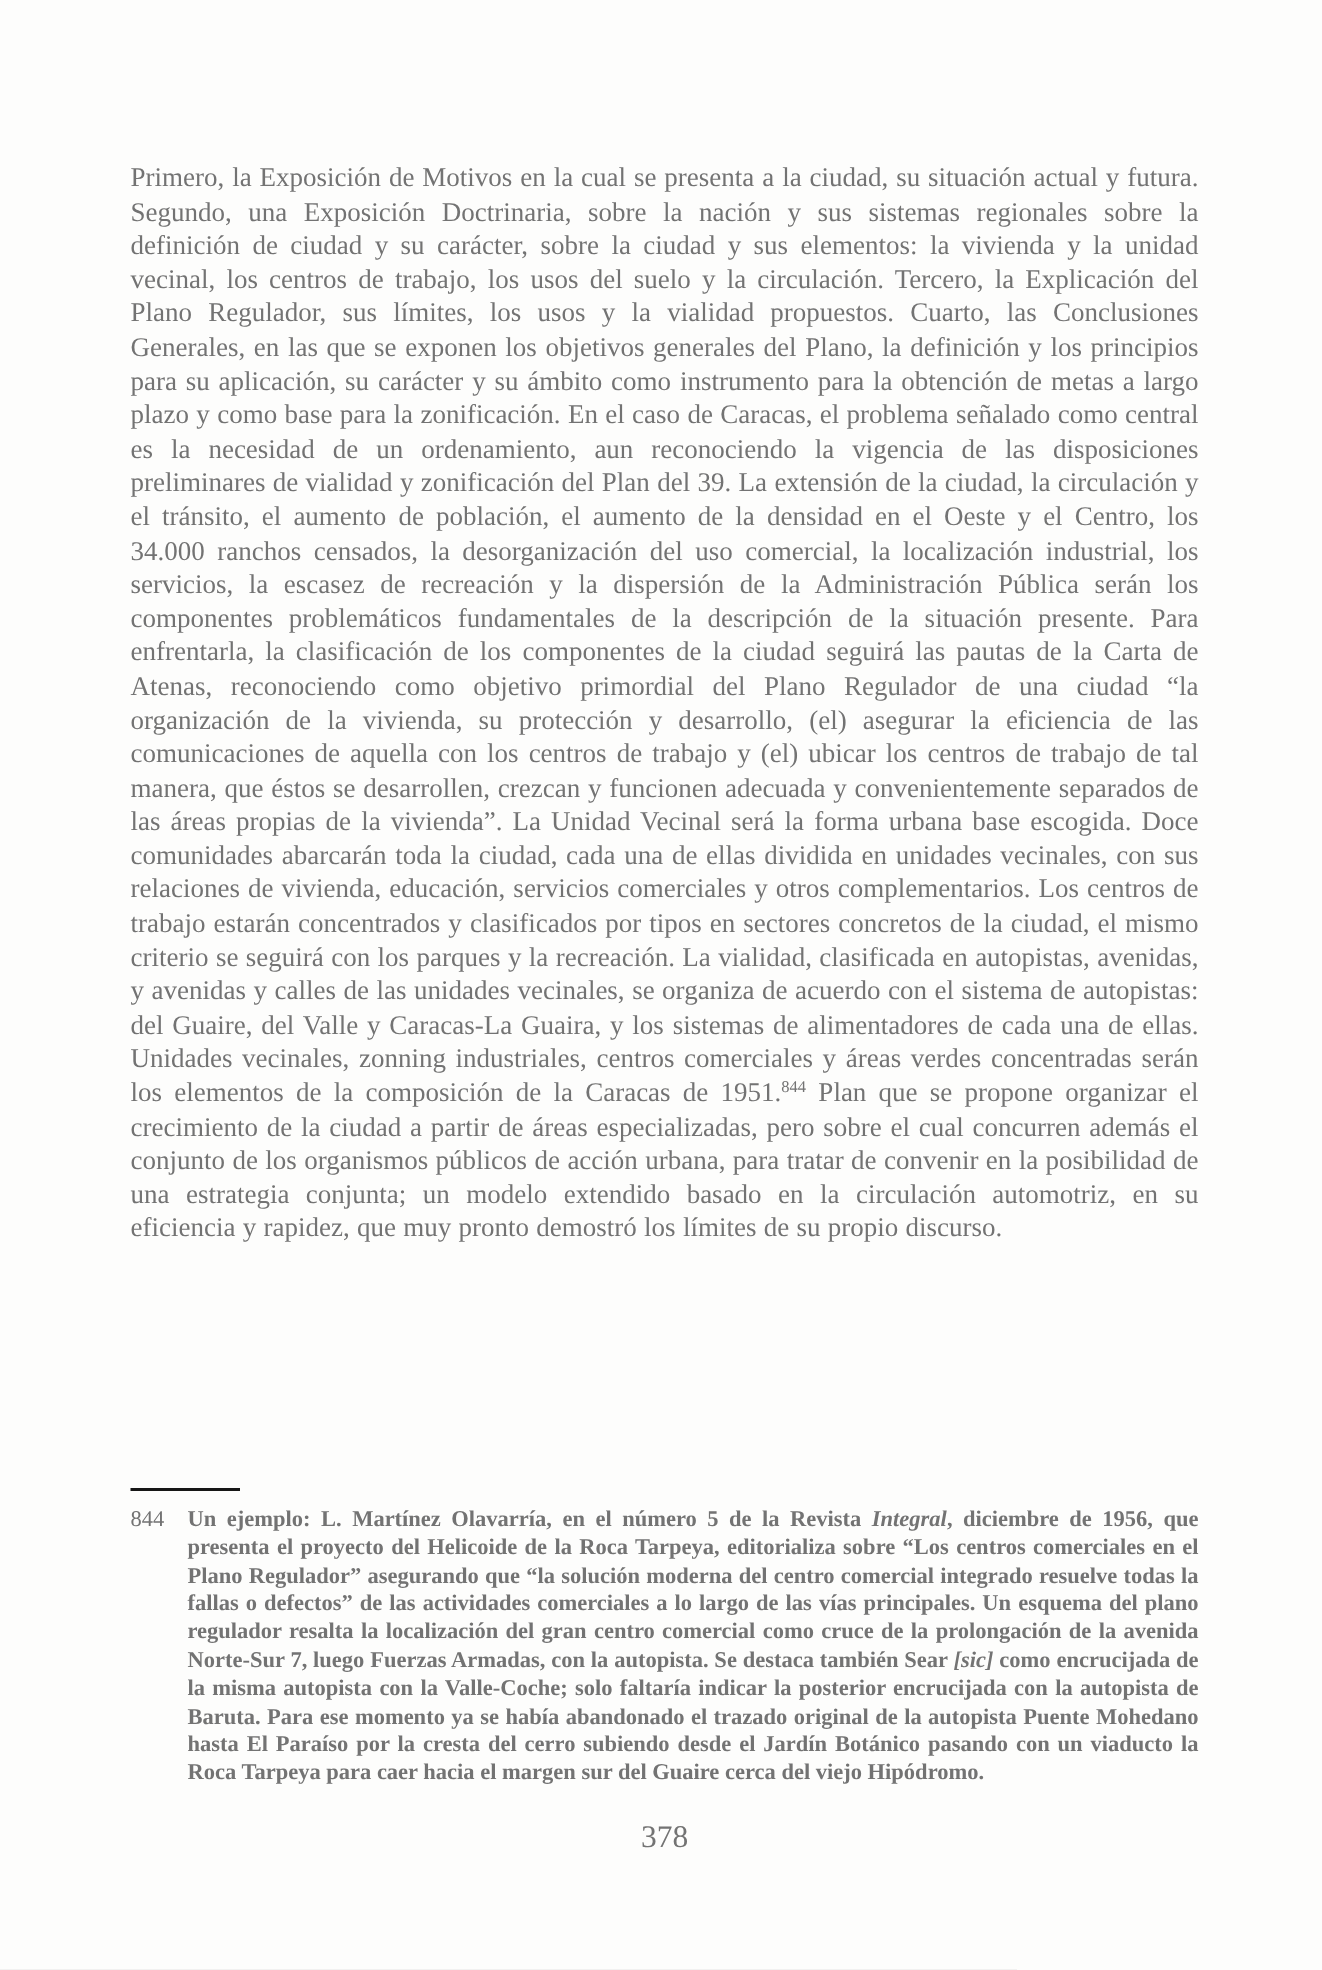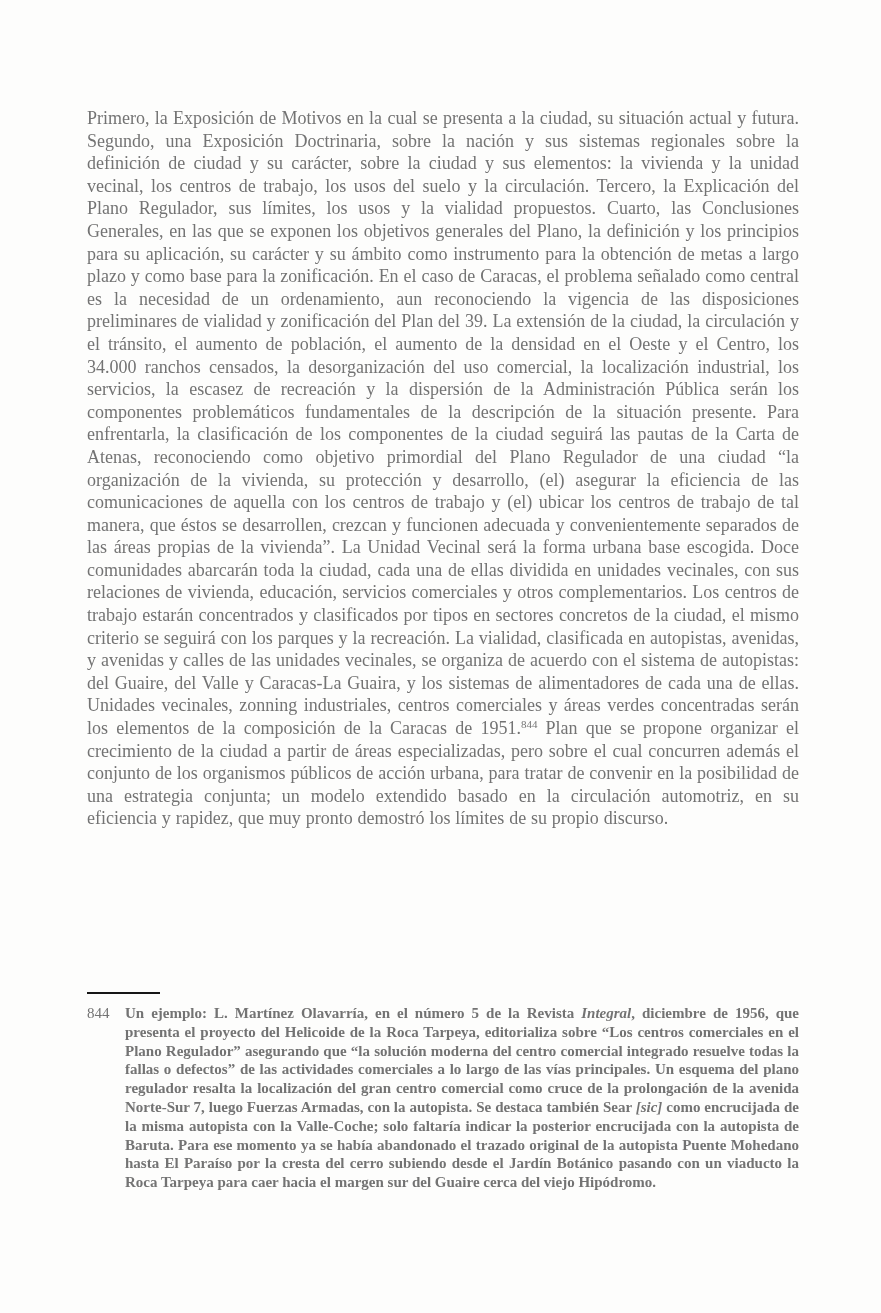--- a/index.html
+++ b/index.html
@@ -72,14 +72,15 @@
   <p class="body-text"><span>Primero, la Exposición de Motivos en la cual se presenta a la ciudad, su situación actual y futura. Segundo, una Exposición Doctrinaria, sobre la nación y sus sistemas regionales sobre la definición de ciudad y su carácter, sobre la ciudad y sus elementos: la vivienda y la unidad vecinal, los centros de trabajo, los usos del suelo y la circulación. Tercero, la Explicación del Plano Regulador, sus límites, los usos y la vialidad propuestos. Cuarto, las Conclusiones Generales, en las que se exponen los objetivos generales del Plano, la definición y los principios para su aplicación, su carácter y su ámbito como instrumento para la obtención de metas a largo plazo y como base para la zonificación. En el caso de Caracas, el problema señalado como central es la necesidad de un ordenamiento, aun reconociendo la vigencia de las disposiciones preliminares de vialidad y zonificación del Plan del 39. La extensión de la ciudad, la circulación y el tránsito, el aumento de población, el aumento de la densidad en el Oeste y el Centro, los 34.000 ranchos censados, la desorganización del uso comercial, la localización industrial, los servicios, la escasez de recreación y la dispersión de la Administración Pública serán los componentes problemáticos fundamentales de la descripción de la situación presente. Para enfrentarla, la clasificación de los componentes de la ciudad seguirá las pautas de la Carta de Atenas, reconociendo como objetivo primordial del Plano Regulador de una ciudad “la organización de la vivienda, su protección y desarrollo, (el) asegurar la eficiencia de las comunicaciones de aquella con los centros de trabajo y (el) ubicar los centros de trabajo de tal manera, que éstos se desarrollen, crezcan y funcionen adecuada y convenientemente separados de las áreas propias de la vivienda”. La Unidad Vecinal será la forma urbana base escogida. Doce comunidades abarcarán toda la ciudad, cada una de ellas dividida en unidades vecinales, con sus relaciones de vivienda, educación, servicios comerciales y otros complementarios. Los centros de trabajo estarán concentrados y clasificados por tipos en sectores concretos de la ciudad, el mismo criterio se seguirá con los parques y la recreación. La vialidad, clasificada en autopistas, avenidas, y avenidas y calles de las unidades vecinales, se organiza de acuerdo con el sistema de autopistas: del Guaire, del Valle y Caracas-La Guaira, y los sistemas de alimentadores de cada una de ellas. Unidades vecinales, zonning industriales, centros comerciales y áreas verdes concentradas serán los elementos de la composición de la Caracas de 1951.</span><sup class="fn-ref">844</sup><span> Plan que se propone organizar el crecimiento de la ciudad a partir de áreas especializadas, pero sobre el cual concurren además el conjunto de los organismos públicos de acción urbana, para tratar de convenir en la posibilidad de una estrategia conjunta; un modelo extendido basado en la circulación automotriz, en su eficiencia y rapidez, que muy pronto demostró los límites de su propio discurso.</span></p>
 
   <div class="footnote-area">
     <div class="fn-rule"></div>
     <div class="footnote">
       <span class="fn-num">844</span>
       <span class="fn-body"><span>Un ejemplo: L. Martínez Olavarría, en el número 5 de la Revista </span><span class="it">Integral</span><span>, diciembre de 1956, que presenta el proyecto del Helicoide de la Roca Tarpeya, editorializa sobre “Los centros comerciales en el Plano Regulador” asegurando que “la solución moderna del centro comercial integrado resuelve todas la fallas o defectos” de las actividades comerciales a lo largo de las vías principales. Un esquema del plano regulador resalta la localización del gran centro comercial como cruce de la prolongación de la avenida Norte-Sur 7, luego Fuerzas Armadas, con la autopista. Se destaca también Sear </span><span class="it">[sic]</span><span> como encrucijada de la misma autopista con la Valle-Coche; solo faltaría indicar la posterior encrucijada con la autopista de Baruta. Para ese momento ya se había abandonado el trazado original de la autopista Puente Mohedano hasta El Paraíso por la cresta del cerro subiendo desde el Jardín Botánico pasando con un viaducto la Roca Tarpeya para caer hacia el margen sur del Guaire cerca del viejo Hipódromo.</span></span>
     </div>
   </div>
 
+  <div class="page-number">378</div>
 
 </div>
 
 </body></html>

